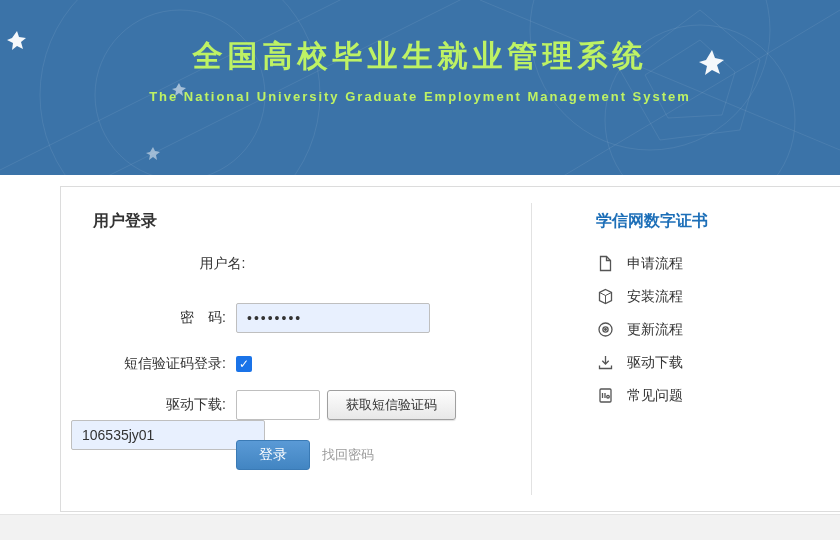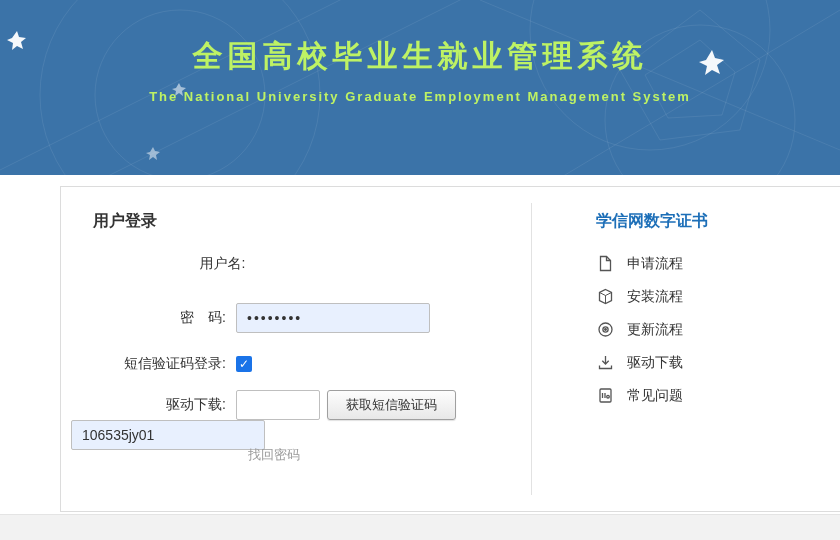--- a/index.html
+++ b/index.html
@@ -129,20 +129,21 @@
       <div class="lbl">驱动下载:</div>
       <div class="ctl">
         <input class="txt txt-sms" type="text" value="" style="">
         <button class="btn-sms">获取短信验证码</button>
       </div>
     </div>
 
     <div class="row row-actions">
       <div class="lbl"></div>
       <div class="ctl">
+        <button class="btn-login">登录</button>
         <a class="forgot">找回密码</a>
       </div>
     </div>
 
     <div class="divider"></div>
 
     <div class="cert">
       <div class="cert-heading">学信网数字证书</div>
       <div class="cert-list">
 

